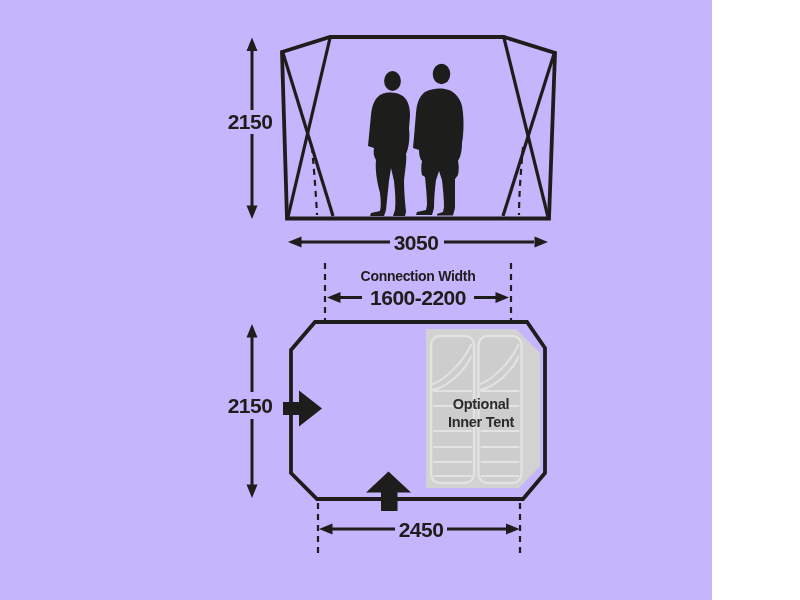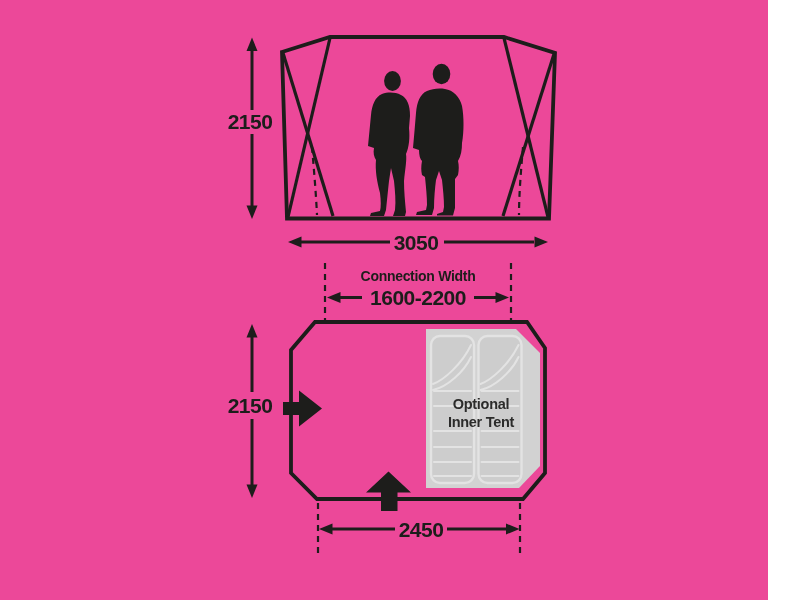--- a/index.html
+++ b/index.html
@@ -5,23 +5,23 @@
   html, body {
     margin: 0;
     padding: 0;
     background: #ffffff;
     width: 800px;
     height: 600px;
     overflow: hidden;
   }
   .stage {
     position: relative;
-    width: 768px;
+    width: 712px;
     height: 600px;
-    background: #ec4899;
+    background: #c4b5fd;
   }
   svg { display: block; }
   .ink-line   { stroke: #1d1d1b; fill: none; }
   .ink-fill   { fill: #1d1d1b; stroke: none; }
   .outline    { stroke-width: 3.8; stroke-linejoin: miter; }
   .innerline  { stroke-width: 3.2; }
   .dashline   { stroke-width: 2.2; stroke-dasharray: 6 5; }
   .dimline    { stroke-width: 3; }
   .panel      { fill: #d2d2d2; stroke: none; }
   .bag        { fill: #cdcdcd; stroke: #e3e3e3; stroke-width: 2.4; }

